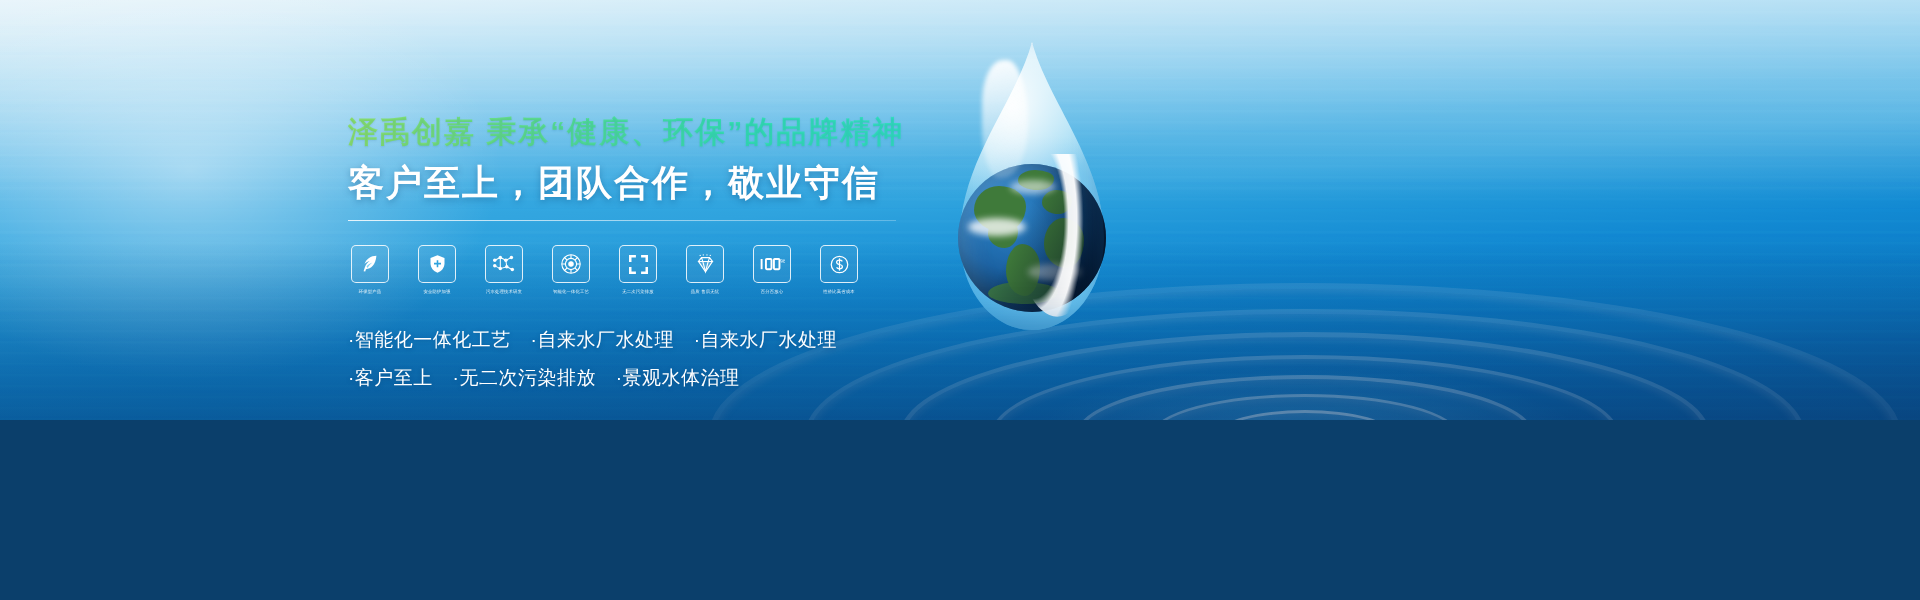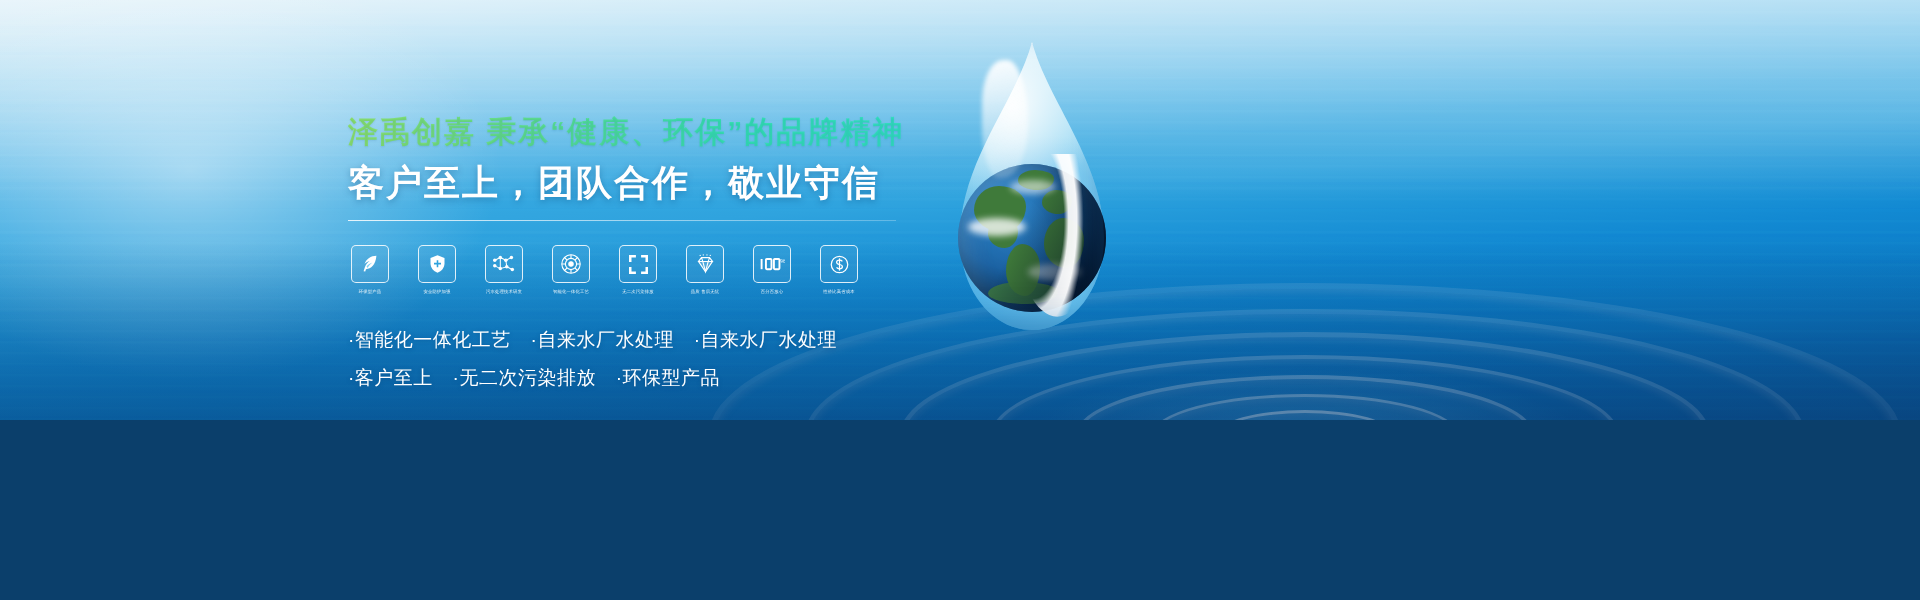--- a/index.html
+++ b/index.html
@@ -449,18 +449,18 @@
 
     <div class="services">
       <div class="service-row">
         <span class="service-item">·智能化一体化工艺</span>
         <span class="service-item">·自来水厂水处理</span>
         <span class="service-item">·自来水厂水处理</span>
       </div>
       <div class="service-row">
         <span class="service-item">·客户至上</span>
         <span class="service-item">·无二次污染排放</span>
-        <span class="service-item">·环保型产品</span>
+        <span class="service-item">·景观水体治理</span>
       </div>
     </div>
 
   </div>
 </div>
 
 </body></html>

